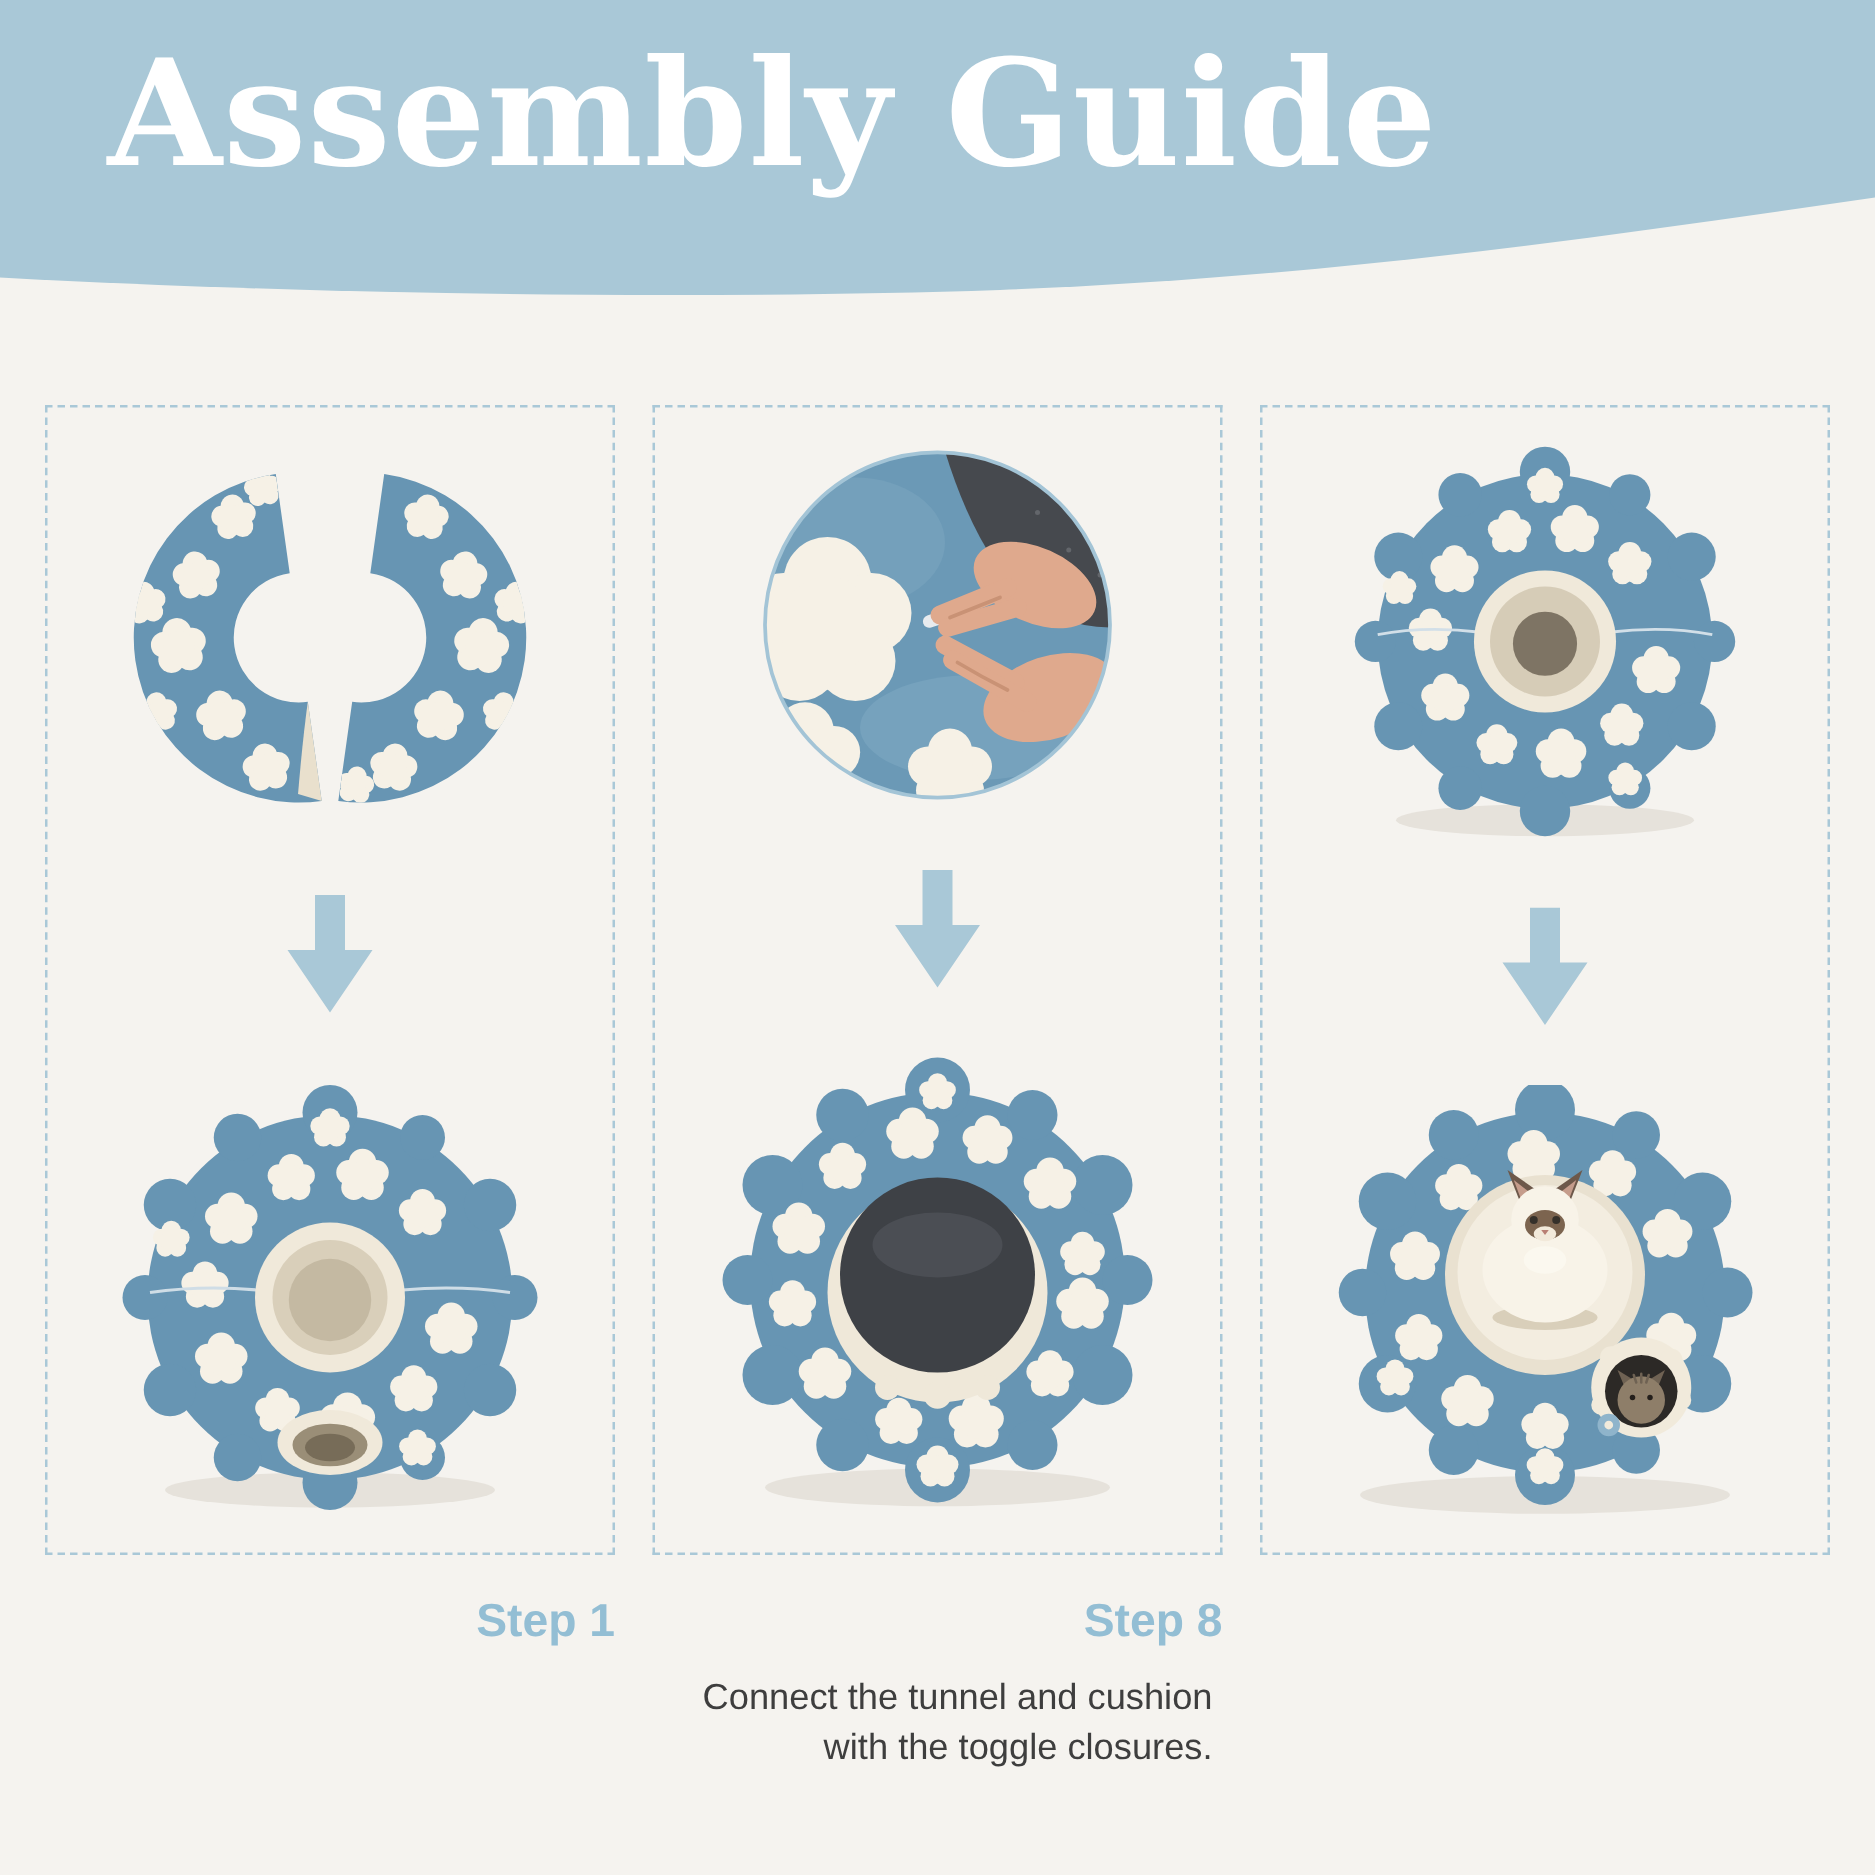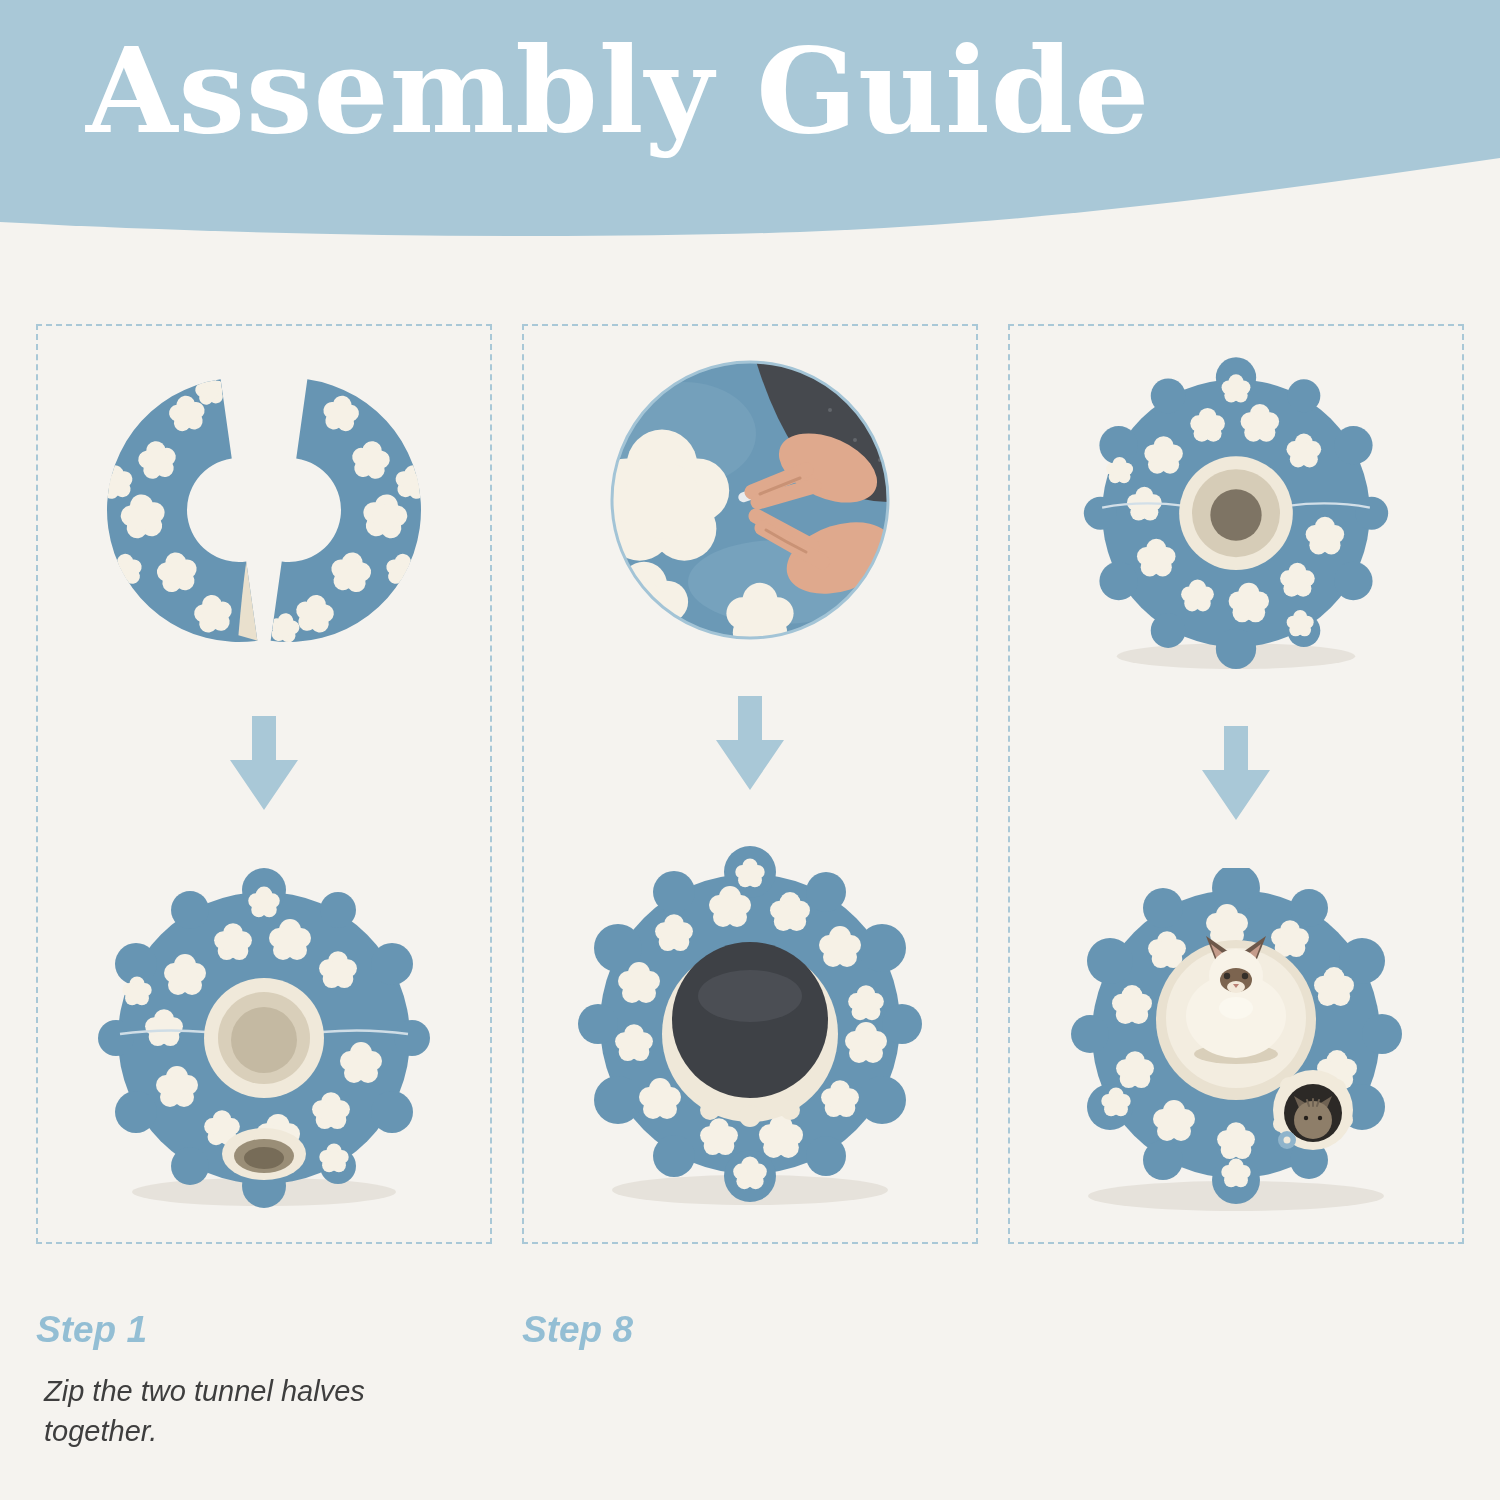--- a/index.html
+++ b/index.html
@@ -25,21 +25,21 @@
   .steps-row { display:flex; gap:30px; padding:0 36px; margin-top:72px; }
   .step-col { flex:1; display:flex; flex-direction:column; }
   .dashed-box {
     border:2px dashed var(--dashed-border,#a9c8d7);
     height:920px; padding:24px 8px;
     display:flex; flex-direction:column; align-items:center; justify-content:space-between;
   }
   .img-slot { display:flex; align-items:center; justify-content:center; flex:0 0 auto; }
   .arrow-slot { display:flex; align-items:center; justify-content:center; height:104px; }
 
-  .caption { text-align:left; margin-top:65px;font-style:italic; }
+  .caption { text-align:right; margin-top:32px; }
   .step-label { font-size:37px; font-weight:bold; color:var(--step-label,#93bed4); }
   .step-desc {
     margin:20px auto 0; max-width:440px;
     font-size:29px; line-height:1.38; color:var(--description,#3e3e3e);
   }
 
   
   .fill-header { fill:var(--header-bg,#a9c8d7); }
   .fill-arrow  { fill:var(--arrow,#a9c8d7); }
   .fill-blue   { fill:var(--product-blue,#6795b3); }
@@ -166,21 +166,20 @@
             <circle cx="180" cy="182" r="33" fill="#c4b9a2"></circle>
             <ellipse cx="180" cy="296" rx="42" ry="26" fill="#f0e9da"></ellipse>
             <ellipse cx="180" cy="298" rx="30" ry="17" fill="#9a8e77"></ellipse>
             <ellipse cx="180" cy="300" rx="20" ry="11" fill="#776c58"></ellipse>
           </svg>
         </div>
 
       </div>
       <div class="caption">
         <div class="step-label">Step 1</div>
-        <p class="step-desc">Zip the two tunnel halves together.</p>
       </div>
     </section>
 
     <section class="step-col">
       <div class="dashed-box">
 
         <div class="img-slot">
           <svg viewBox="0 0 300 300" width="300" height="300">
             <defs>
                 <clipPath id="photoClip">
@@ -277,20 +276,21 @@
                 <circle cx="230" cy="272" r="10"></circle>
             </g>
             <circle cx="190" cy="182" r="78" fill="#3e4146"></circle>
             <ellipse cx="190" cy="158" rx="52" ry="26" fill="#4b4e54"></ellipse>
           </svg>
         </div>
 
       </div>
       <div class="caption">
         <div class="step-label">Step 8</div>
+        <p class="step-desc">Connect the tunnel and cushion with the toggle closures.</p>
       </div>
     </section>
 
     <section class="step-col">
       <div class="dashed-box">
 
         <div class="img-slot">
           <svg viewBox="0 0 360 360" width="330" height="330">
             <defs>
               <clipPath id="ring3clip">

